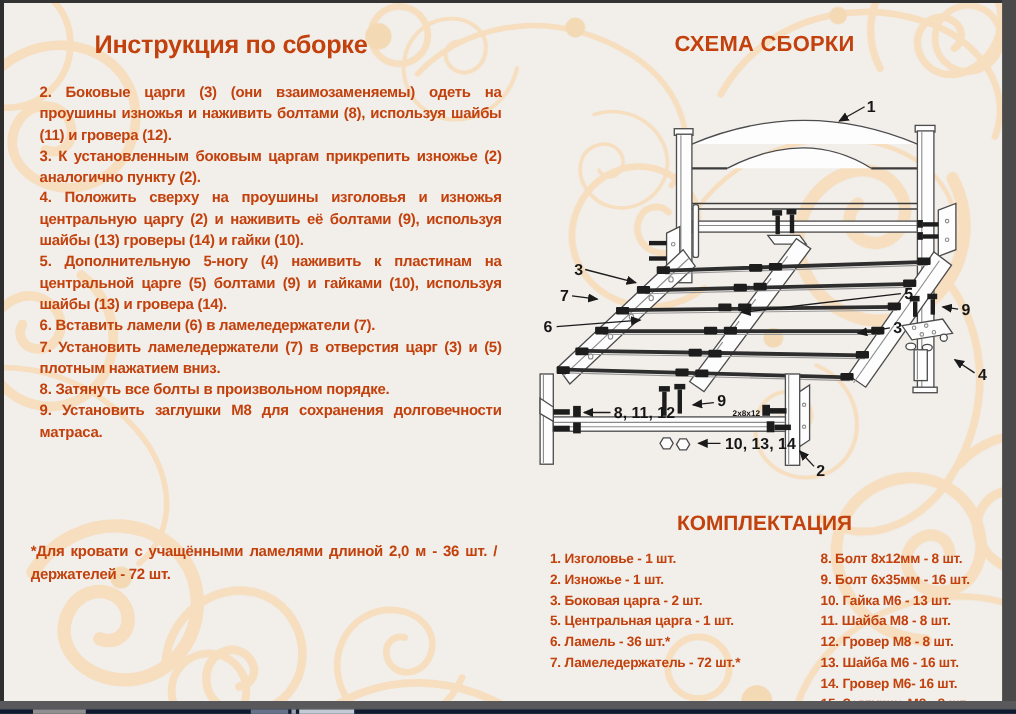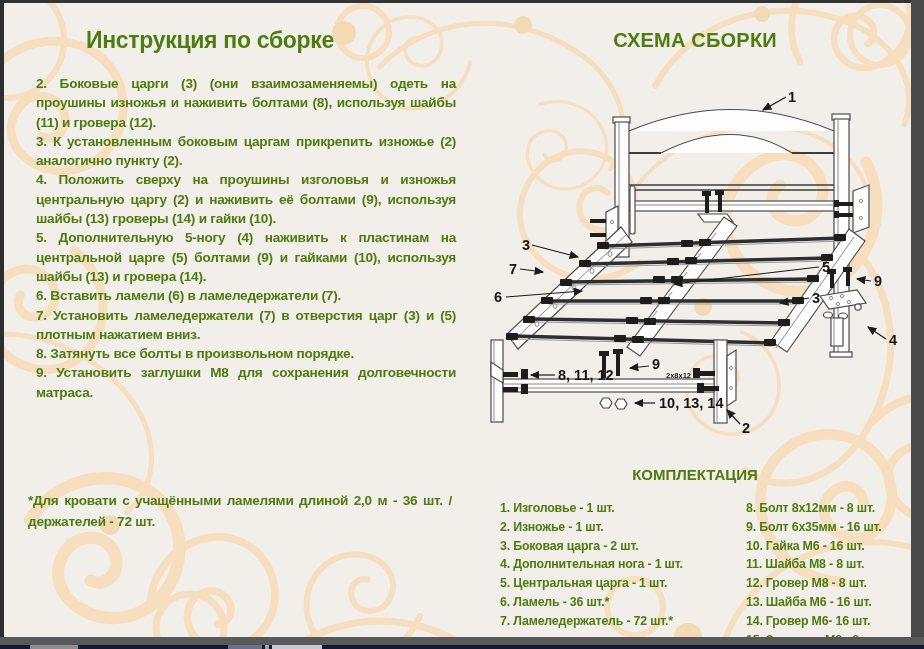--- a/index.html
+++ b/index.html
@@ -1,28 +1,28 @@
 <!DOCTYPE html>
 <html><head>
 <meta charset="utf-8">
 <style>
   html,body{margin:0;padding:0;background:#777;}
   .page{position:relative;width:924px;height:649px;background:#f2eeea;overflow:hidden;
-        font-family:"Liberation Sans",sans-serif;color:#4d7c0f;}
+        font-family:"Liberation Sans",sans-serif;color:#c2410c;}
   .bg{position:absolute;left:0;top:0;width:924px;height:649px;}
   .fg{position:absolute;z-index:2;}
   
   .title{left:30px;top:27px;width:360px;text-align:center;font-size:23px;font-weight:bold;letter-spacing:-0.3px;}
   .steps{left:36px;top:74px;width:420px;font-size:13.6px;font-weight:bold;line-height:19.3px;letter-spacing:-0.25px;}
   .steps p{margin:0;text-align:justify;}
   .footnotes{left:28px;top:490px;width:424px;font-size:13.6px;font-weight:bold;line-height:21px;letter-spacing:-0.25px;}
   .footnotes p{margin:0;text-align:justify;}
   
   .scheme-title{left:560px;top:29px;width:270px;text-align:center;font-size:20px;font-weight:bold;letter-spacing:0.2px;}
-  .parts-title{left:520px;top:466px;width:350px;text-align:center;font-size:15px;font-weight:bold;}
+  .parts-title{left:520px;top:466px;width:350px;text-align:center;font-size:19px;font-weight:bold;}
   .parts-left{left:500px;top:499px;width:242px;}
   .parts-right{left:746px;top:499px;width:168px;}
   .plist p{margin:0;font-size:12.4px;font-weight:bold;line-height:18.8px;letter-spacing:-0.2px;}
   
   .diagram{position:absolute;left:450px;top:82px;width:470px;height:372px;z-index:2;}
   .diagram text{font-family:"Liberation Sans",sans-serif;font-weight:bold;fill:#161616;font-size:14.5px;}
   .diagram text.small{font-size:7.5px;}
   .ln{stroke:#4c4c4c;stroke-width:1.2;fill:#fdfdfd;}
   .thin{stroke:#8a8a8a;stroke-width:1;fill:none;}
   .lead{stroke:#1a1a1a;stroke-width:1.2;fill:none;}
@@ -290,29 +290,28 @@
       <text x="659" y="408">10, 13, 14</text>
       <text x="742" y="433">2</text>
     </g>
   </svg>
 
   <div class="fg parts-title">КОМПЛЕКТАЦИЯ</div>
   <div class="fg plist parts-left">
     <p>1. Изголовье - 1 шт.</p>
     <p>2. Изножье - 1 шт.</p>
     <p>3. Боковая царга - 2 шт.</p>
-    <p>4. Дополнительная нога - 1 шт.</p>
     <p>5. Центральная царга - 1 шт.</p>
     <p>6. Ламель - 36 шт.*</p>
     <p>7. Ламеледержатель - 72 шт.*</p>
   </div>
   <div class="fg plist parts-right">
     <p>8. Болт 8х12мм - 8 шт.</p>
     <p>9. Болт 6х35мм - 16 шт.</p>
-    <p>10. Гайка М6 - 16 шт.</p>
+    <p>10. Гайка М6 - 13 шт.</p>
     <p>11. Шайба М8 - 8 шт.</p>
     <p>12. Гровер М8 - 8 шт.</p>
     <p>13. Шайба М6 - 16 шт.</p>
     <p>14. Гровер М6- 16 шт.</p>
     <p>15. Заглушка М8 - 8 шт.</p>
   </div>
 
   <div class="edge edge-top"></div>
   <div class="edge edge-left"></div>
   <div class="edge edge-right"></div>

